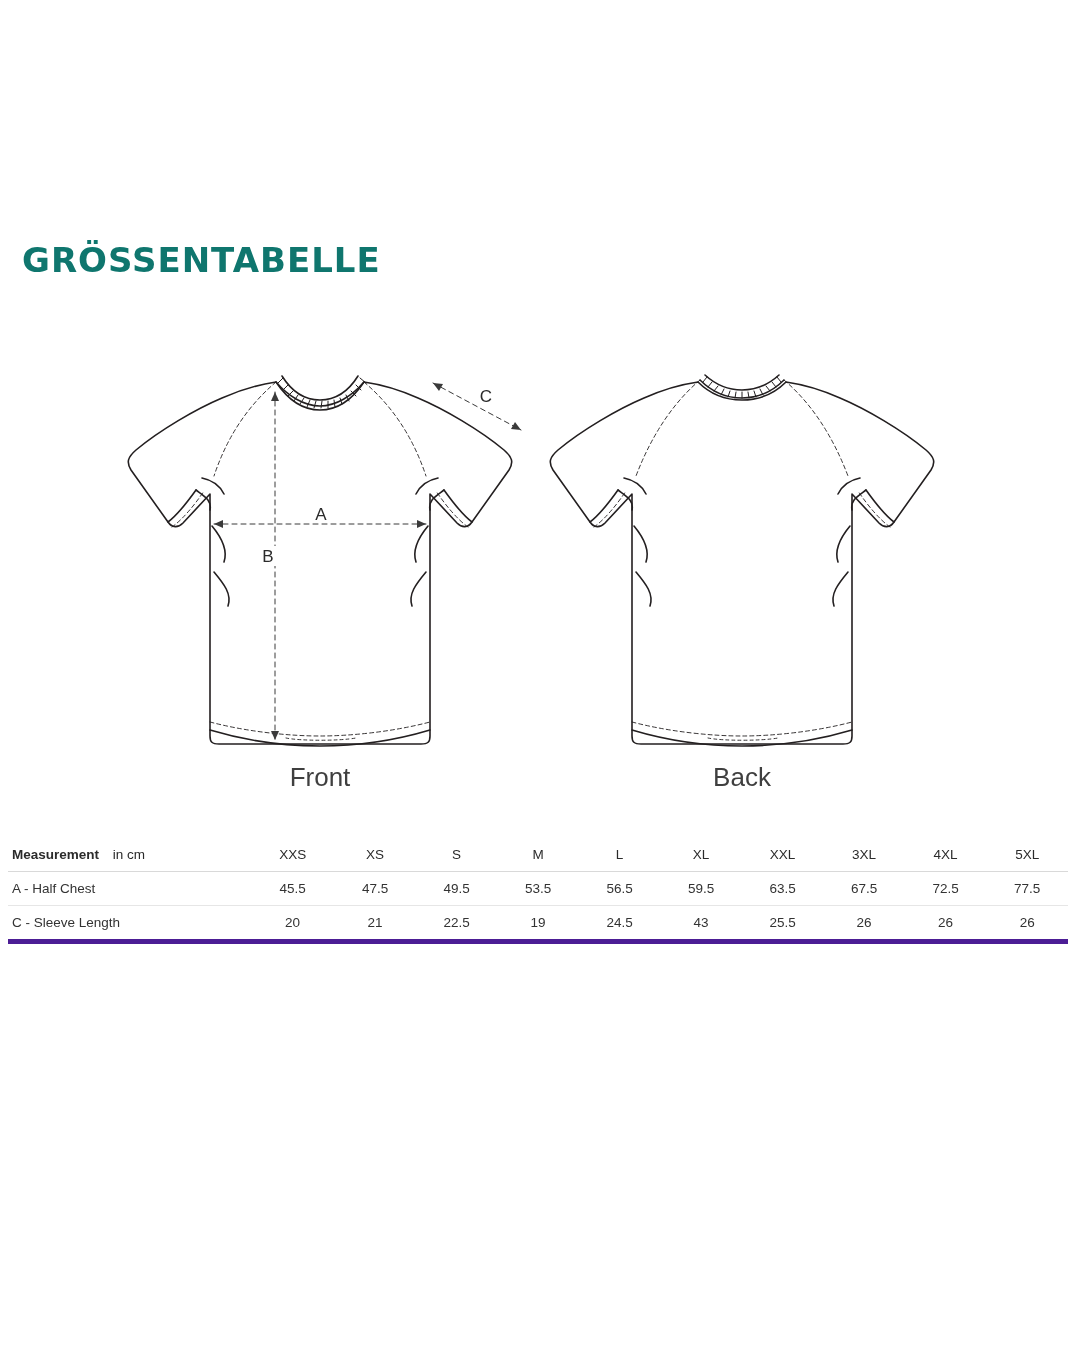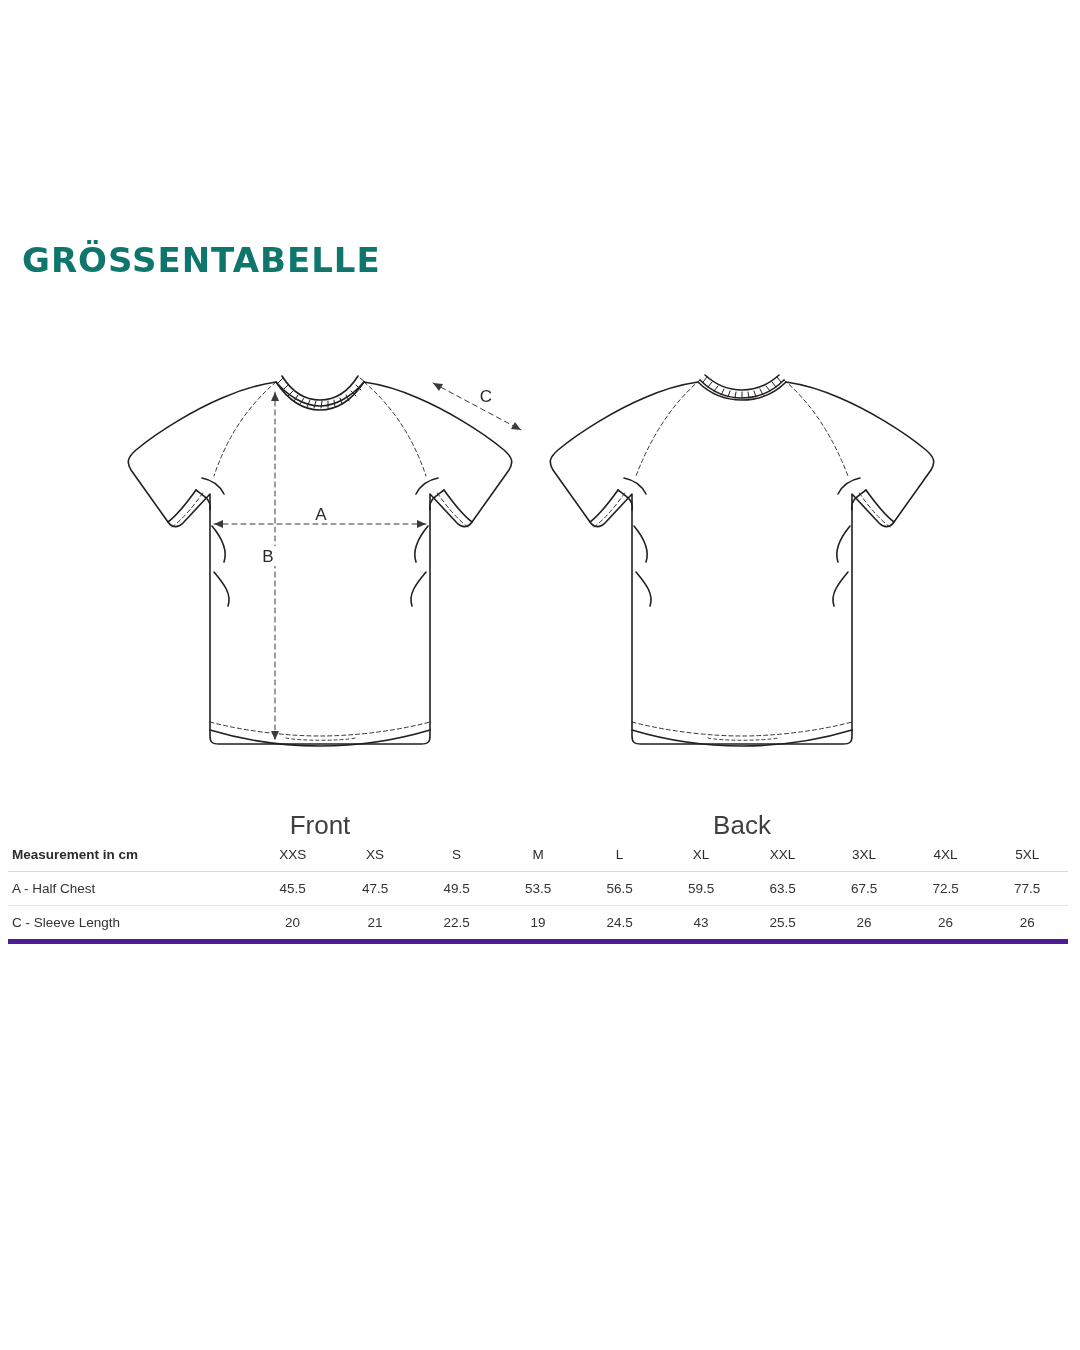--- a/index.html
+++ b/index.html
@@ -36,21 +36,20 @@
     height: 460px;
   }
 
   .view-label {
     position: absolute;
     top: 762px;
     font-size: 26px;
     color: #3f3f3f;
     text-align: center;
     width: 300px;
-    margin-top: 48px;
   }
   #label-front { left: 170px; }
   #label-back  { left: 592px; }
 
   #size-table {
     position: absolute;
     left: 8px;
     top: 838px;
     width: 1060px;
     border-collapse: collapse;
@@ -70,21 +69,21 @@
   }
   #size-table tbody tr:last-child td {
     border-bottom: 5px solid #4c1d95;
   }
   .col-measure {
     text-align: left !important;
     padding-left: 4px !important;
     width: 235px;
   }
   .measure-head strong { font-weight: bold; }
-  .measure-head span { font-weight: bold; }
+  .measure-head span { font-weight: normal; padding-left: 10px; }
 </style>
 </head>
 <body>
 
 <div id="page-title">GRÖSSENTABELLE</div>
 
 <svg id="shirts" viewBox="0 0 1080 460" xmlns="http://www.w3.org/2000/svg">
   <g fill="none" stroke="#231f20" stroke-width="1.6" stroke-linejoin="round" stroke-linecap="round">
 
     <g>

